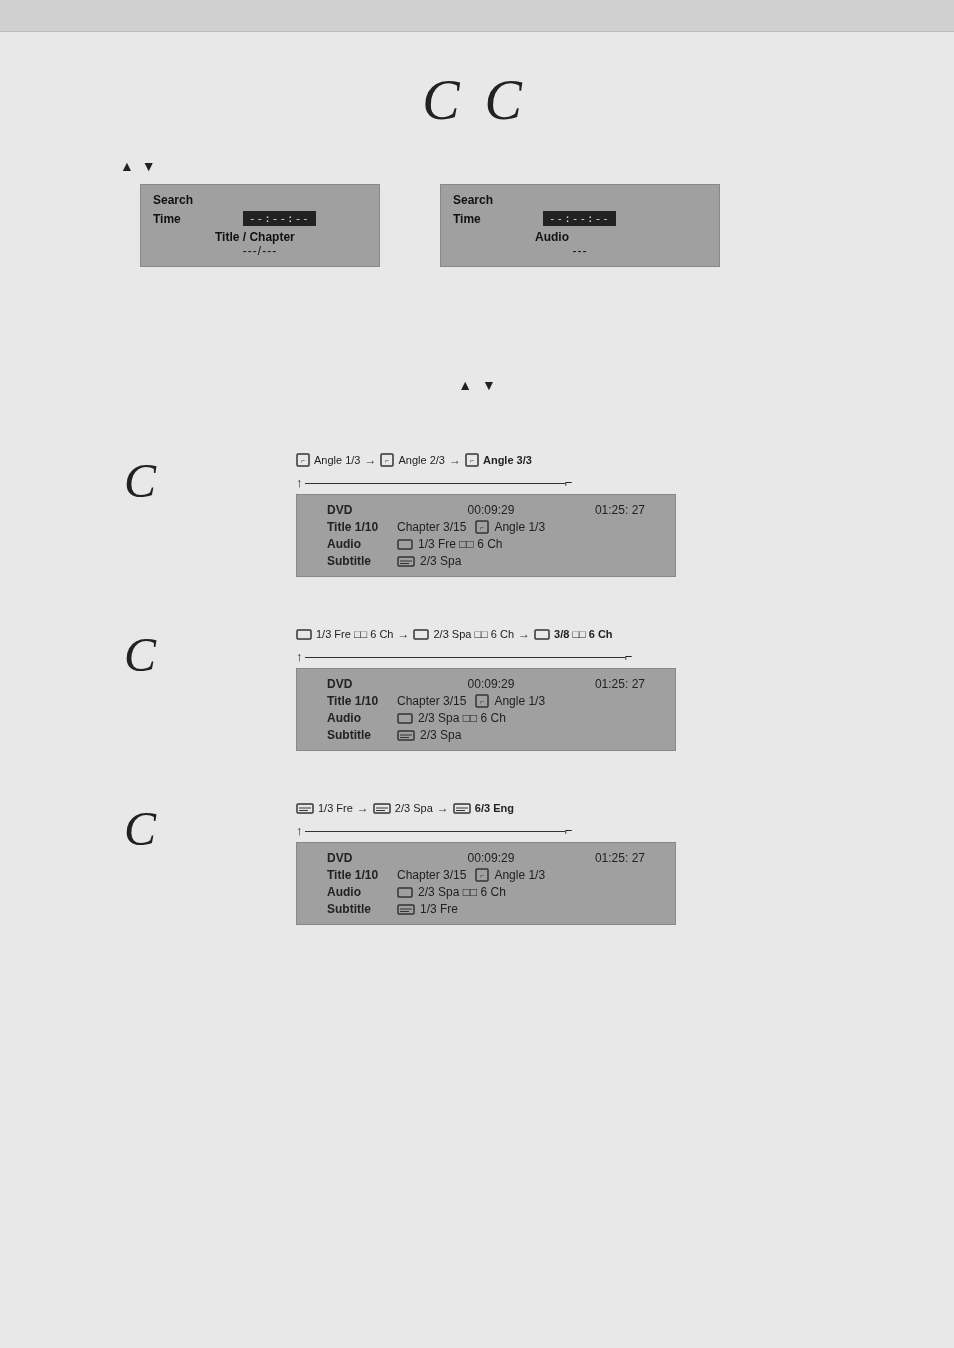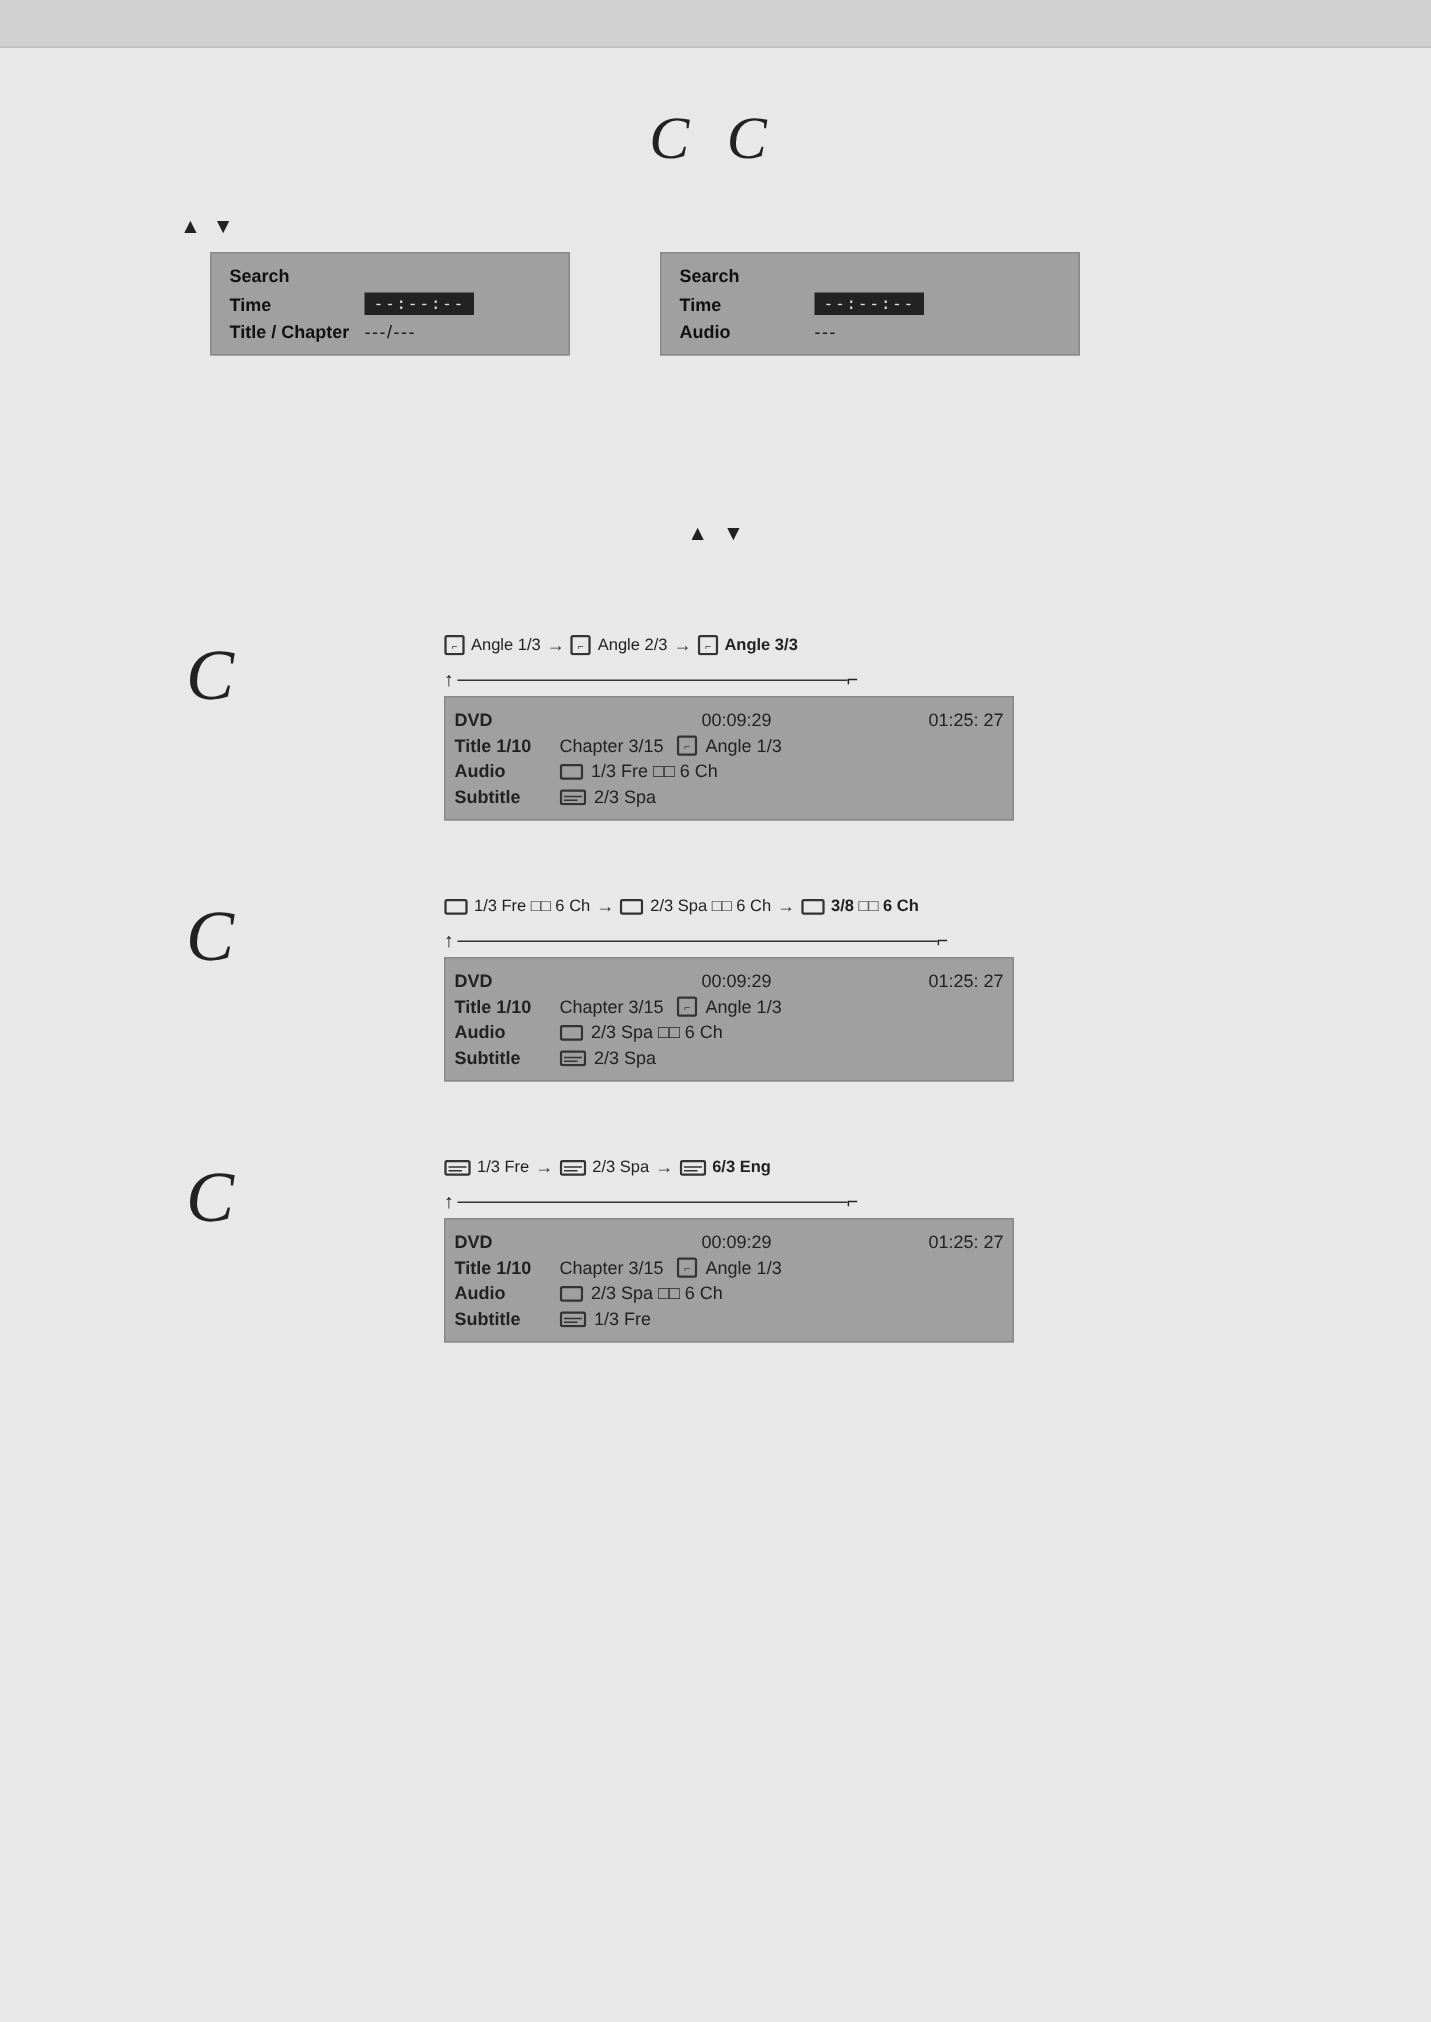--- a/index.html
+++ b/index.html
@@ -78,20 +78,21 @@
     .panel-row {
       display: flex;
       align-items: center;
       margin-bottom: 4px;
       font-size: 12px;
       color: #111;
     }
 
     .panel-row:last-child {
       margin-bottom: 0;
+      flex-direction: column;
     }
 
     .panel-label {
       font-weight: bold;
       min-width: 90px;
       font-size: 12px;
     }
 
     .panel-value-box {
       background: #222;
@@ -149,21 +150,21 @@
       align-items: center;
       gap: 4px;
       font-size: 11px;
       margin-bottom: 8px;
     }
 
     
     .dvd-panel {
       background: #a0a0a0;
       border: 1px solid #888;
-      padding: 8px 6px;
+      padding: 8px 30px;
       min-width: 320px;
       max-width: 380px;
     }
 
     .dvd-row {
       display: flex;
       align-items: center;
       margin-bottom: 3px;
       font-size: 12px;
     }
@@ -212,21 +213,21 @@
     }
   </style>
 </head>
 <body>
 
 <div class="top-bar"></div>
 
 <div class="page-content">
 
   <div class="cc-logo-row">
-    <div class="cc-logo" style="font-size:40px; letter-spacing:10px;">
+    <div class="cc-logo" style="font-size:56px; letter-spacing:10px;">
       <span>C</span><span style="margin-left:15px;">C</span>
     </div>
   </div>
 
   <div class="arrow-row">
     <span class="arrow-up">▲</span>
     <span class="arrow-down">▼</span>
   </div>
 
   <div class="panels-row">

